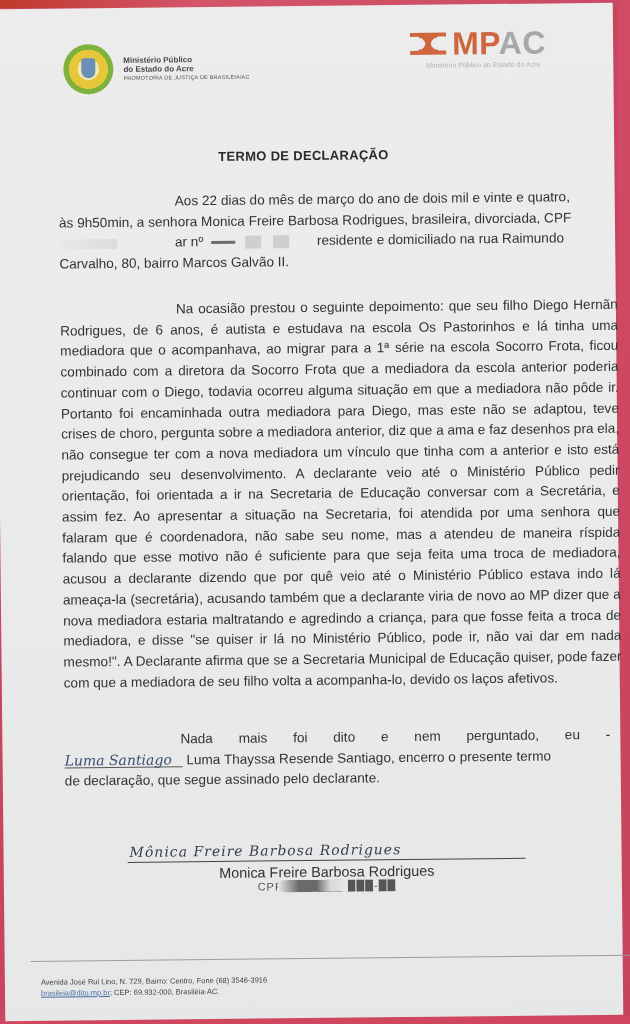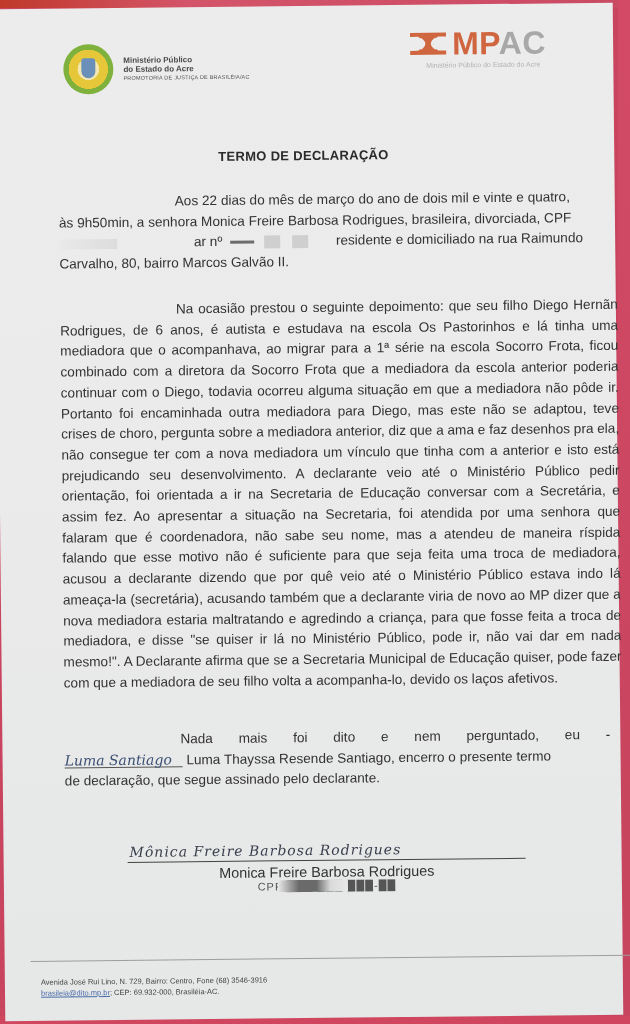--- a/index.html
+++ b/index.html
@@ -123,21 +123,21 @@
     </div>
     <div class="mpac-sub">Ministério Público do Estado do Acre</div>
   </div>
 
   <div class="doc-title">TERMO DE DECLARAÇÃO</div>
 
   <div class="para p1">
     <span class="indent"></span><span>Aos 22 dias do mês de março do ano de dois mil e vinte e quatro,</span><br>
     <span>às 9h50min, a senhora Monica Freire Barbosa Rodrigues, brasileira, divorciada, CPF</span><br>
     <span class="redact-blur"></span>
-    <span style="margin-left:73px">ar nº</span>
+    <span style="margin-left:54px">ar nº</span>
     <span class="redact-dash"></span><span class="redact-box"></span><span class="redact-box"></span>
     <span style="margin-left:18px">residente e domiciliado na rua Raimundo</span><br>
     <span>Carvalho, 80, bairro Marcos Galvão II.</span>
   </div>
 
   <div class="para p2">
     <span class="indent"></span><span>Na ocasião prestou o seguinte depoimento: que seu filho Diego Hernãn Rodrigues, de 6 anos, é autista e estudava na escola Os Pastorinhos e lá tinha uma mediadora que o acompanhava, ao migrar para a 1ª série na escola Socorro Frota, ficou combinado com a diretora da Socorro Frota que a mediadora da escola anterior poderia continuar com o Diego, todavia ocorreu alguma situação em que a mediadora não pôde ir. Portanto foi encaminhada outra mediadora para Diego, mas este não se adaptou, teve crises de choro, pergunta sobre a mediadora anterior, diz que a ama e faz desenhos pra ela, não consegue ter com a nova mediadora um vínculo que tinha com a anterior e isto está prejudicando seu desenvolvimento. A declarante veio até o Ministério Público pedir orientação, foi orientada a ir na Secretaria de Educação conversar com a Secretária, e assim fez. Ao apresentar a situação na Secretaria, foi atendida por uma senhora que falaram que é coordenadora, não sabe seu nome, mas a atendeu de maneira ríspida falando que esse motivo não é suficiente para que seja feita uma troca de mediadora, acusou a declarante dizendo que por quê veio até o Ministério Público estava indo lá ameaça-la (secretária), acusando também que a declarante viria de novo ao MP dizer que a nova mediadora estaria maltratando e agredindo a criança, para que fosse feita a troca de mediadora, e disse "se quiser ir lá no Ministério Público, pode ir, não vai dar em nada mesmo!". A Declarante afirma que se a Secretaria Municipal de Educação quiser, pode fazer com que a mediadora de seu filho volta a acompanha-lo, devido os laços afetivos.</span>
   </div>
 
   <div class="para p3">

